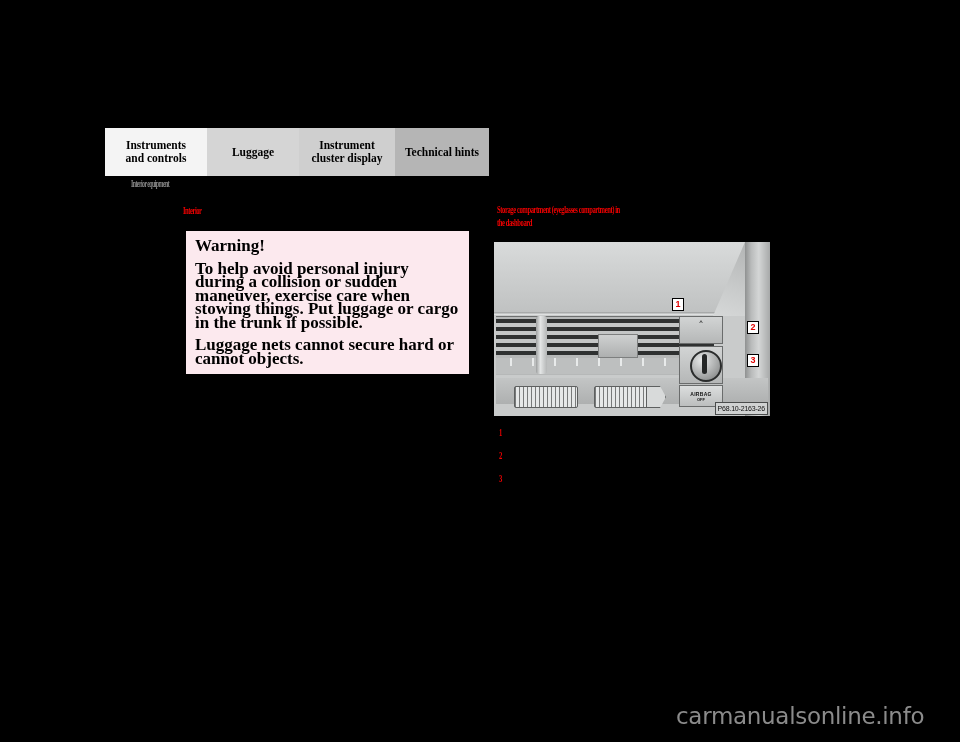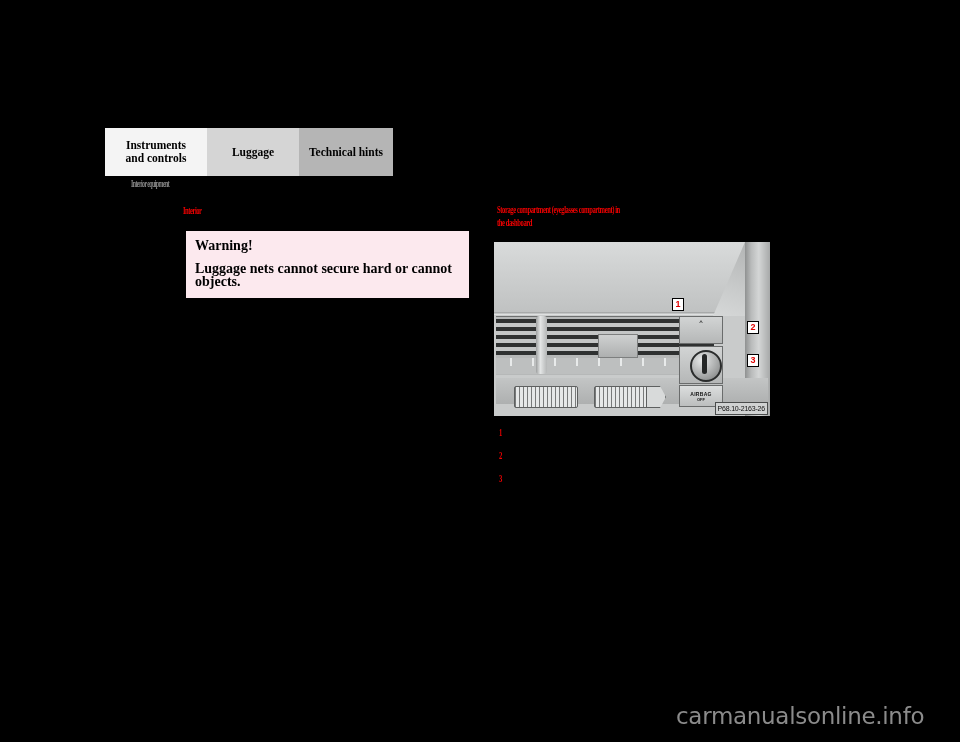--- a/index.html
+++ b/index.html
@@ -90,21 +90,21 @@
     left: 185px;
     top: 230px;
     width: 285px;
     box-sizing: border-box;
     background: #fce9ee;
     border: 1.5px solid #000000;
     padding: 8px 9px 9px 9px;
   }
   #warning-box p {
     margin: 0 0 9px 0;
-    font-size: 14px;
+    font-size: 17px;
     line-height: 13.5px;
     font-weight: bold;
     color: #000000;
   }
   #warning-box p:last-child { margin-bottom: 0; }
   #warning-title { font-weight: bold; }
 
   
   #figure {
     position: absolute;
@@ -289,29 +289,32 @@
     white-space: nowrap;
   }
 </style>
 </head>
 <body>
 
 <div id="tabbar">
     <div class="tab" style="background: rgb(244, 244, 244); flex: 0 0 102px;">Instruments
 and controls</div>
     <div class="tab" style="background: rgb(213, 213, 213); flex: 0 0 92px;">Luggage</div>
+    <div class="tab" style="background: rgb(207, 207, 207); flex: 0 0 96px;">Instrument
+cluster display</div>
     <div class="tab" style="background: rgb(181, 181, 181); flex: 0 0 94px;">Technical hints</div>
   </div>
 
 <div id="section-label">Interior equipment</div>
 
 <div id="left-heading">Interior</div>
 
 <div id="warning-box">
   <p id="warning-title">Warning!</p>
+  <p>To help avoid personal injury during a collision or sudden maneuver, exercise care when stowing things. Put luggage or cargo in the trunk if possible.</p>
   <p>Luggage nets cannot secure hard or cannot objects.</p>
 </div>
 
 <div id="right-heading">
   <span class="line">Storage compartment (eyeglasses compartment) in</span>
   <span class="line">the dashboard</span>
 </div>
 
 <div id="figure">
 

